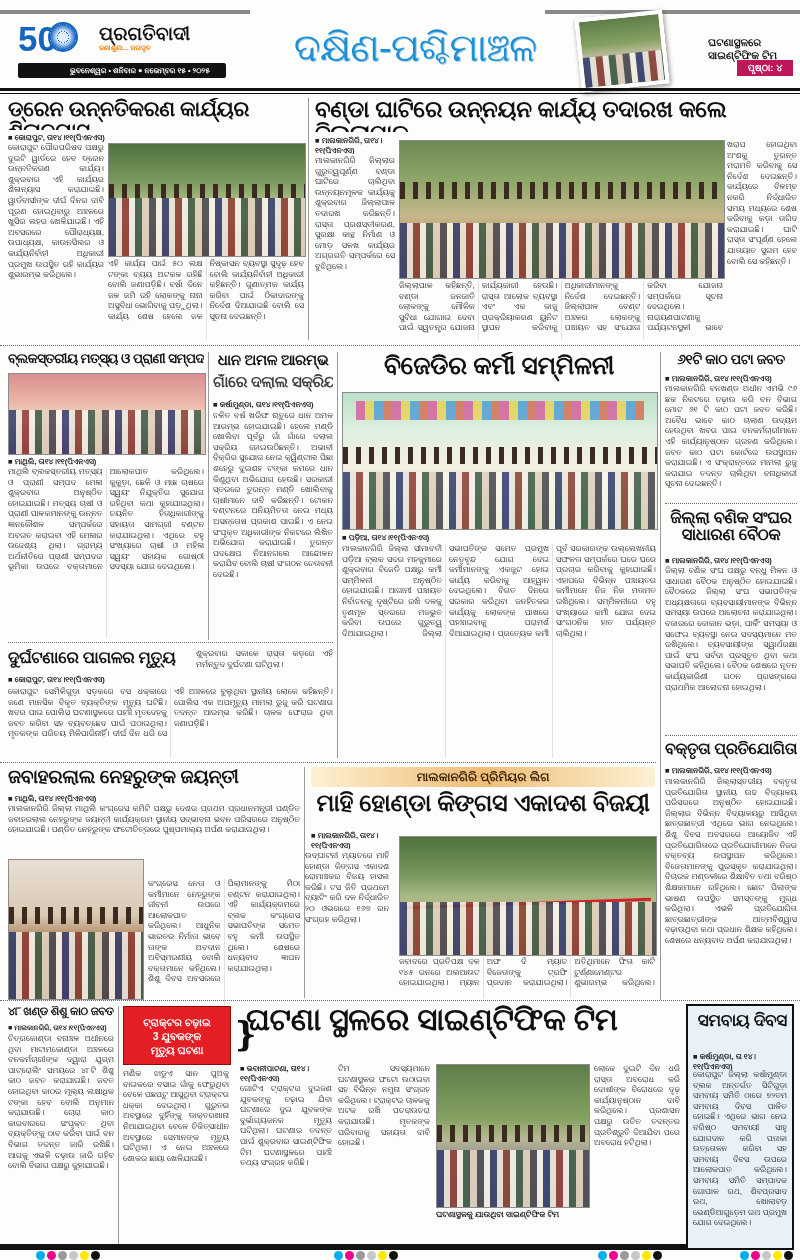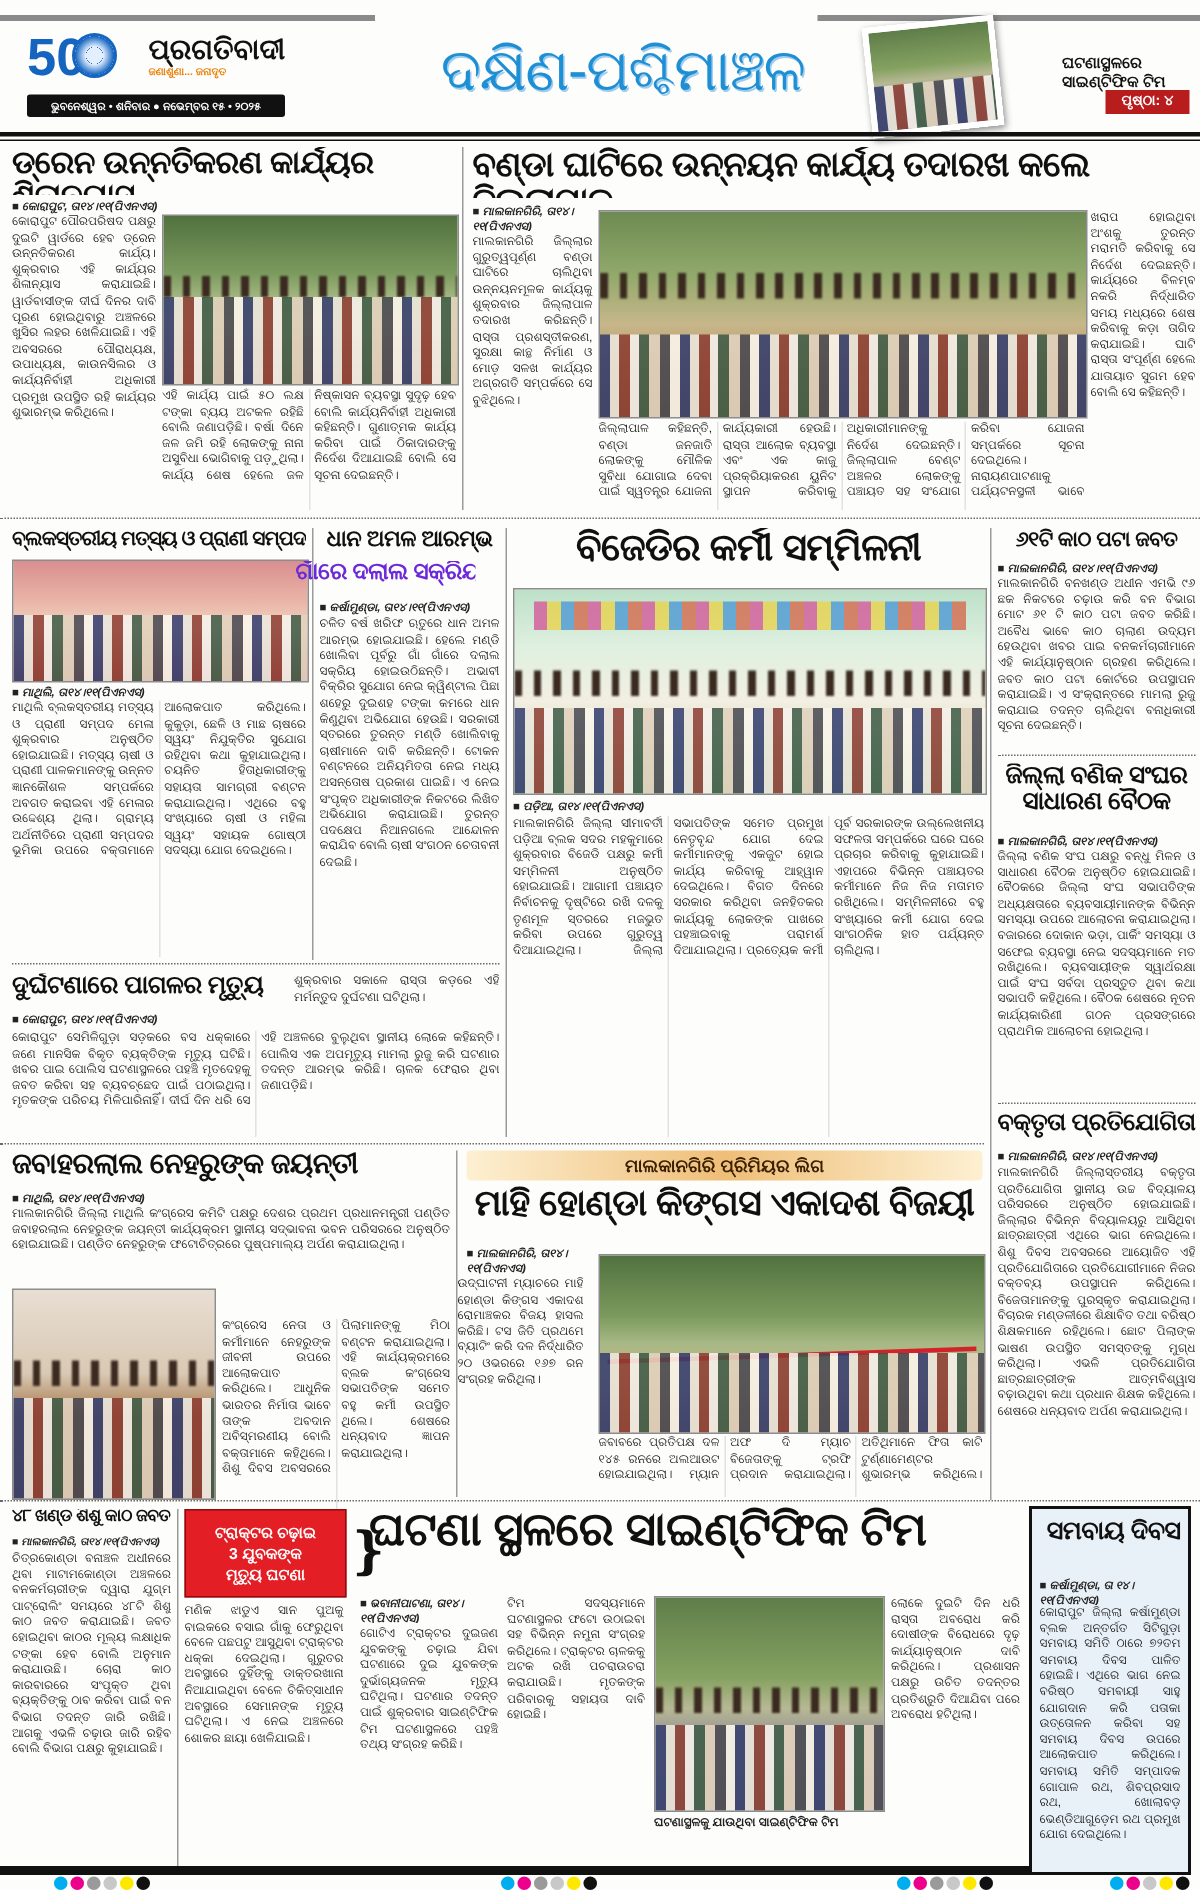--- a/index.html
+++ b/index.html
@@ -3,21 +3,21 @@
 <meta charset="utf-8">
 <style>
   html,body{margin:0;padding:0;}
   body{
     width:800px;height:1260px;position:relative;background:#fdfdfb;
     font-family:"Liberation Sans","DejaVu Sans",sans-serif;color:#1a1a1a;
     overflow:hidden;
   }
   .abs{position:absolute;}
   .hl{font-weight:bold;color:#101010;line-height:1.04;letter-spacing:-0.4px;overflow:hidden;}
-  .byline{font-size:7.6px;font-weight:bold;color:#222;white-space:nowrap;overflow:hidden;font-style:italic;}
+  .byline{font-size:7.6px;font-weight:bold;color:#222;white-space:nowrap;overflow:hidden;}
   .bt{font-size:8.1px;line-height:10.6px;text-align:justify;color:#1d1d1d;overflow:hidden;}
   .cols2{column-count:2;column-gap:7px;column-rule:1px solid #e2e2e2;}
   .cols3{column-count:3;column-gap:7px;column-rule:1px solid #e2e2e2;}
   .cols4{column-count:4;column-gap:7px;column-rule:1px solid #e2e2e2;}
   .vline{width:0;border-left:1px solid #9a9a9a;}
   .hdot{height:0;border-top:1px dotted #6a6a6a;}
   .ph{border:1px solid #8c8c8c;overflow:hidden;background:#cbd3bd;}
   .people{position:absolute;left:0;right:0;bottom:0;height:52%;
     background:
       repeating-linear-gradient(90deg,
@@ -47,29 +47,29 @@
 <div class="abs" style="left:545px;top:10px;width:255px;height:4px;background:#8a8a8a;"></div>
 
 <div class="abs" style="left:18px;top:14px;width:180px;height:48px;display:flex;align-items:center;">
   <span style="font-size:35px;font-weight:bold;color:#1565c0;line-height:1;">50</span>
   <span class="abs" style="left:30px;top:8px;width:26px;height:26px;border:2px solid #1565c0;border-radius:50%;background:radial-gradient(circle,#e3efff 30%,#1565c0 31%,#e3efff 32%,#1565c0 70%,#fff 71%);"></span>
   <span style="margin-left:42px;display:flex;flex-direction:column;">
     <span style="font-size:19px;font-weight:bold;color:#111;line-height:1.1;">ପ୍ରଗତିବାଦୀ</span>
     <span style="font-size:7px;font-weight:bold;color:#e8820a;">ଜଣାଶୁଣା... ଜନାଦୃତ</span>
   </span>
 </div>
-<div class="abs" style="left:18px;top:63px;width:172px;height:15px;background:#111;color:#fff;font-size:7.4px;font-weight:bold;text-align:center;line-height:15px;border-radius:2px;overflow:hidden;">ଭୁବନେଶ୍ୱର • ଶନିବାର ● ନଭେମ୍ବର ୧୫ • ୨୦୨୫</div>
+<div class="abs" style="left:18px;top:63px;width:172px;height:15px;background:#111;color:#fff;font-size:7.4px;font-weight:bold;text-align:center;line-height:15px;border-radius:2px;overflow:hidden;padding-left:36px;">ଭୁବନେଶ୍ୱର • ଶନିବାର ● ନଭେମ୍ବର ୧୫ • ୨୦୨୫</div>
 
 <div class="abs" style="left:250px;top:18px;width:330px;height:62px;font-size:39px;font-weight:normal;color:#1e8fd5;text-align:center;letter-spacing:-1px;line-height:60px;text-shadow:1px 1px 0 #9fccec;overflow:hidden;">ଦକ୍ଷିଣ-ପଶ୍ଚିମାଞ୍ଚଳ</div>
 
 <div class="abs ph ph-road" style="left:578px;top:14px;width:80px;height:66px;transform:rotate(-6deg);border:4px solid #fff;box-shadow:1px 2px 5px rgba(0,0,0,.45);">
   <div class="people" style="height:46%;"></div>
 </div>
 <div class="abs" style="left:664px;top:36px;width:86px;font-size:10.5px;font-weight:bold;line-height:13px;color:#111;margin-left:44px;">ଘଟଣାସ୍ଥଳରେ ସାଇଣ୍ଟିଫିକ ଟିମ</div>
-<div class="abs" style="left:737px;top:60px;width:56px;height:16px;background:#b91c1c;color:#fff;font-size:9.5px;font-weight:bold;text-align:center;line-height:16px;">ପୃଷ୍ଠା: ୪</div>
+<div class="abs" style="left:737px;top:60px;width:56px;height:16px;background:#be185d;color:#fff;font-size:9.5px;font-weight:bold;text-align:center;line-height:16px;">ପୃଷ୍ଠା: ୪</div>
 
 <div class="abs" style="left:0;top:88px;width:800px;height:3px;background:#111;"></div>
 <div class="abs" style="left:0;top:93px;width:800px;height:1px;background:#111;"></div>
 
 <div class="abs hl" style="left:8px;top:98px;width:296px;height:32px;font-size:21px;">ଡ୍ରେନ ଉନ୍ନତିକରଣ କାର୍ଯ୍ୟର ଶିଳାନ୍ୟାସ</div>
 <div class="abs byline" style="left:8px;top:133px;width:120px;">■ କୋରାପୁଟ, ତା୧୪।୧୧(ପିଏନଏସ)</div>
 <div class="abs bt" style="left:8px;top:143px;width:96px;height:197px;">କୋରାପୁଟ ପୌରପରିଷଦ ପକ୍ଷରୁ ଦୁଇଟି ୱାର୍ଡରେ ହେବ ଡ୍ରେନ ଉନ୍ନତିକରଣ କାର୍ଯ୍ୟ। ଶୁକ୍ରବାର ଏହି କାର୍ଯ୍ୟର ଶିଳାନ୍ୟାସ କରାଯାଇଛି। ୱାର୍ଡବାସୀଙ୍କ ଦୀର୍ଘ ଦିନର ଦାବି ପୂରଣ ହୋଇଥିବାରୁ ଅଞ୍ଚଳରେ ଖୁସିର ଲହର ଖେଳିଯାଇଛି। ଏହି ଅବସରରେ ପୌରାଧ୍ୟକ୍ଷ, ଉପାଧ୍ୟକ୍ଷ, କାଉନସିଲର ଓ କାର୍ଯ୍ୟନିର୍ବାହୀ ଅଧିକାରୀ ପ୍ରମୁଖ ଉପସ୍ଥିତ ରହି କାର୍ଯ୍ୟର ଶୁଭାରମ୍ଭ କରିଥିଲେ।</div>
 <div class="abs ph ph-green" style="left:108px;top:143px;width:196px;height:112px;">
   <div class="heads" style="top:36%;"></div>
     <div class="people"></div>
@@ -93,21 +93,21 @@
 <div class="abs hl" style="left:8px;top:352px;width:196px;height:18px;font-size:13.5px;letter-spacing:-0.6px;white-space:nowrap;">ବ୍ଲକସ୍ତରୀୟ ମତ୍ସ୍ୟ ଓ ପ୍ରାଣୀ ସମ୍ପଦ ମେଳା</div>
 <div class="abs ph ph-stage" style="left:8px;top:373px;width:196px;height:80px;">
   <div class="people" style="height:55%;"></div>
 </div>
 <div class="abs byline" style="left:8px;top:457px;width:120px;">■ ମାଥିଲି, ତା୧୪।୧୧(ପିଏନଏସ)</div>
 <div class="abs bt cols2" style="left:8px;top:467px;width:196px;height:171px;">ମାଥିଲି ବ୍ଲକସ୍ତରୀୟ ମତ୍ସ୍ୟ ଓ ପ୍ରାଣୀ ସମ୍ପଦ ମେଳା ଶୁକ୍ରବାର ଅନୁଷ୍ଠିତ ହୋଇଯାଇଛି। ମତ୍ସ୍ୟ ଚାଷୀ ଓ ପ୍ରାଣୀ ପାଳକମାନଙ୍କୁ ଉନ୍ନତ ଜ୍ଞାନକୌଶଳ ସମ୍ପର୍କରେ ଅବଗତ କରାଇବା ଏହି ମେଳାର ଉଦ୍ଦେଶ୍ୟ ଥିଲା। ଗ୍ରାମ୍ୟ ଅର୍ଥନୀତିରେ ପ୍ରାଣୀ ସମ୍ପଦର ଭୂମିକା ଉପରେ ବକ୍ତାମାନେ ଆଲୋକପାତ କରିଥିଲେ। କୁକୁଡ଼ା, ଛେଳି ଓ ମାଛ ଚାଷରେ ସ୍ୱୟଂ ନିଯୁକ୍ତିର ସୁଯୋଗ ରହିଥିବା କଥା କୁହାଯାଇଥିଲା। ଚୟନିତ ହିତାଧିକାରୀଙ୍କୁ ସହାୟତା ସାମଗ୍ରୀ ବଣ୍ଟନ କରାଯାଇଥିଲା। ଏଥିରେ ବହୁ ସଂଖ୍ୟାରେ ଚାଷୀ ଓ ମହିଳା ସ୍ୱୟଂ ସହାୟକ ଗୋଷ୍ଠୀ ସଦସ୍ୟା ଯୋଗ ଦେଇଥିଲେ।</div>
 
 <div class="abs vline" style="left:208px;top:352px;height:288px;"></div>
 
 <div class="abs hl" style="left:213px;top:352px;width:120px;height:20px;font-size:15px;text-align:center;white-space:nowrap;">ଧାନ ଅମଳ ଆରମ୍ଭ</div>
-<div class="abs hl" style="left:197px;top:374px;width:120px;height:22px;font-size:15.5px;color:#6d28d9;text-align:center;white-space:nowrap;">ଗାଁରେ ଦଲାଲ ସକ୍ରିୟ</div>
+<div class="abs hl" style="left:213px;top:374px;width:120px;height:22px;font-size:15.5px;color:#404040;text-align:center;white-space:nowrap;">ଗାଁରେ ଦଲାଲ ସକ୍ରିୟ</div>
 <div class="abs byline" style="left:213px;top:400px;width:120px;">■ କର୍ଷାମୁଣ୍ଡା, ତା୧୪।୧୧(ପିଏନଏସ)</div>
 <div class="abs bt" style="left:213px;top:411px;width:120px;height:227px;">ଚଳିତ ବର୍ଷ ଖରିଫ ଋତୁରେ ଧାନ ଅମଳ ଆରମ୍ଭ ହୋଇଯାଇଛି। ହେଲେ ମଣ୍ଡି ଖୋଲିବା ପୂର୍ବରୁ ଗାଁ ଗାଁରେ ଦଲାଲ ସକ୍ରିୟ ହୋଇଉଠିଛନ୍ତି। ଅଭାବୀ ବିକ୍ରିର ସୁଯୋଗ ନେଇ କ୍ୱିଣ୍ଟାଲ ପିଛା ଶହେରୁ ଦୁଇଶହ ଟଙ୍କା କମରେ ଧାନ କିଣୁଥିବା ଅଭିଯୋଗ ହେଉଛି। ସରକାରୀ ସ୍ତରରେ ତୁରନ୍ତ ମଣ୍ଡି ଖୋଲିବାକୁ ଚାଷୀମାନେ ଦାବି କରିଛନ୍ତି। ଟୋକନ ବଣ୍ଟନରେ ଅନିୟମିତତା ନେଇ ମଧ୍ୟ ଅସନ୍ତୋଷ ପ୍ରକାଶ ପାଇଛି। ଏ ନେଇ ସଂପୃକ୍ତ ଅଧିକାରୀଙ୍କ ନିକଟରେ ଲିଖିତ ଅଭିଯୋଗ କରାଯାଇଛି। ତୁରନ୍ତ ପଦକ୍ଷେପ ନିଆନଗଲେ ଆନ୍ଦୋଳନ କରାଯିବ ବୋଲି ଚାଷୀ ସଂଗଠନ ଚେତାବନୀ ଦେଇଛି।</div>
 
 <div class="abs vline" style="left:337px;top:352px;height:406px;"></div>
 
 <div class="abs hl" style="left:342px;top:352px;width:314px;height:36px;font-size:25px;text-align:center;">ବିଜେଡିର କର୍ମୀ ସମ୍ମିଳନୀ</div>
 <div class="abs ph ph-tent" style="left:342px;top:392px;width:314px;height:136px;">
   <div class="flag"></div>
     <div class="heads" style="top:40%;"></div>
     <div class="people" style="height:42%;"></div>

